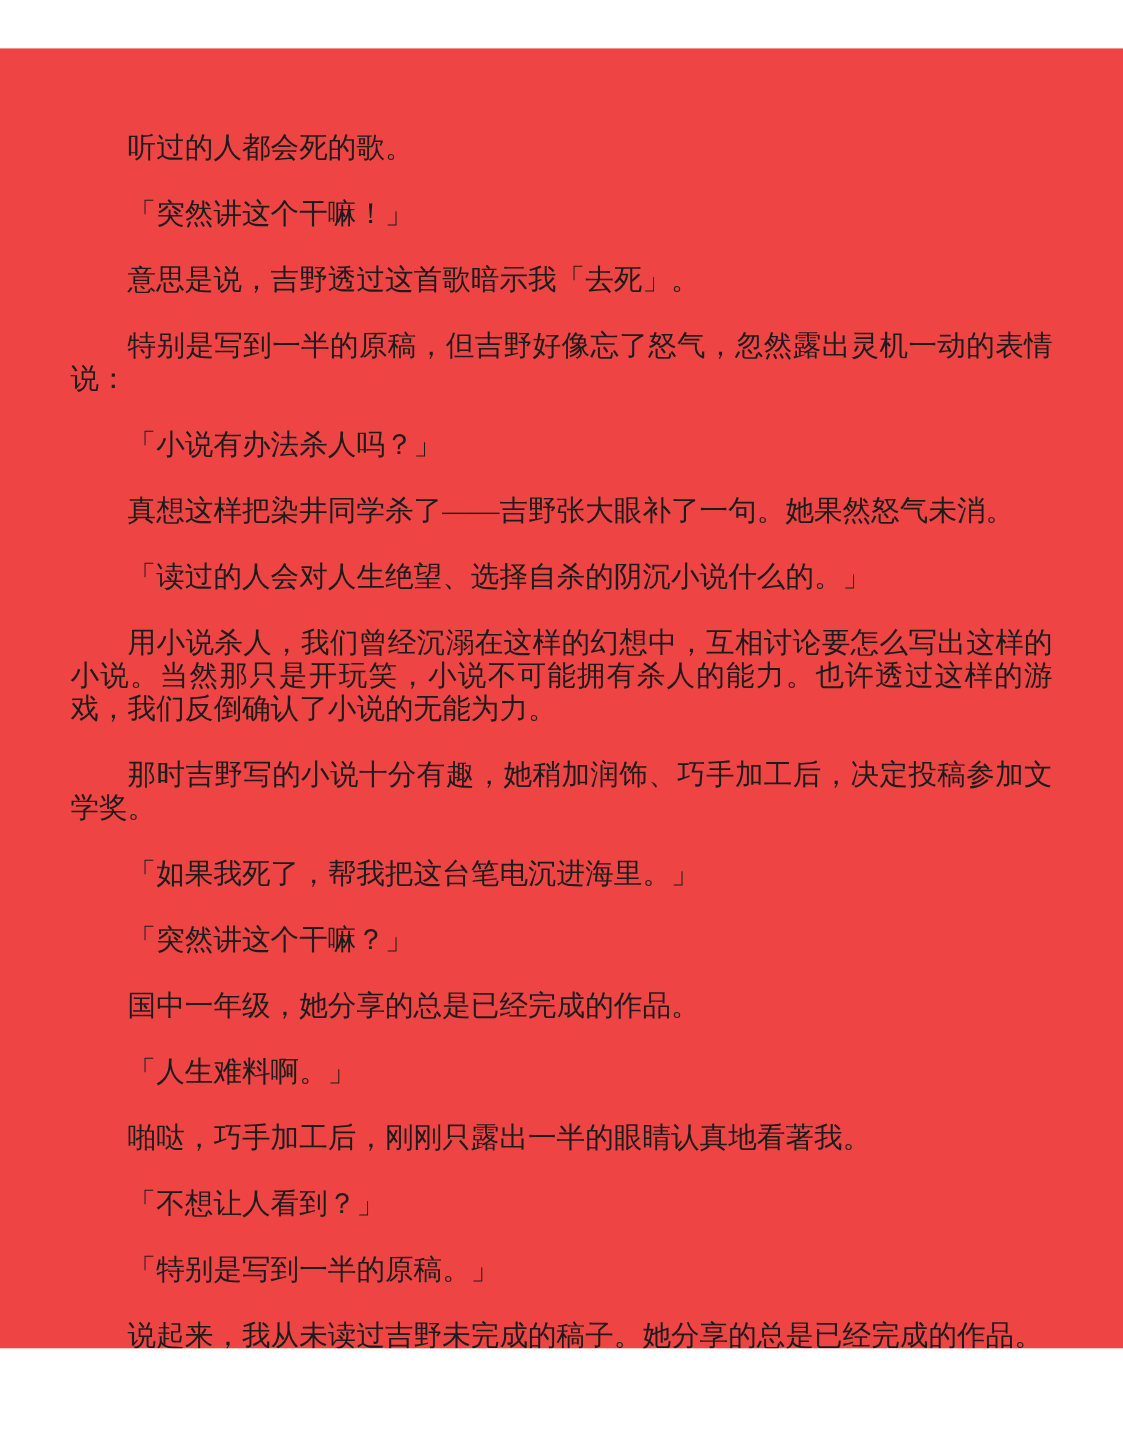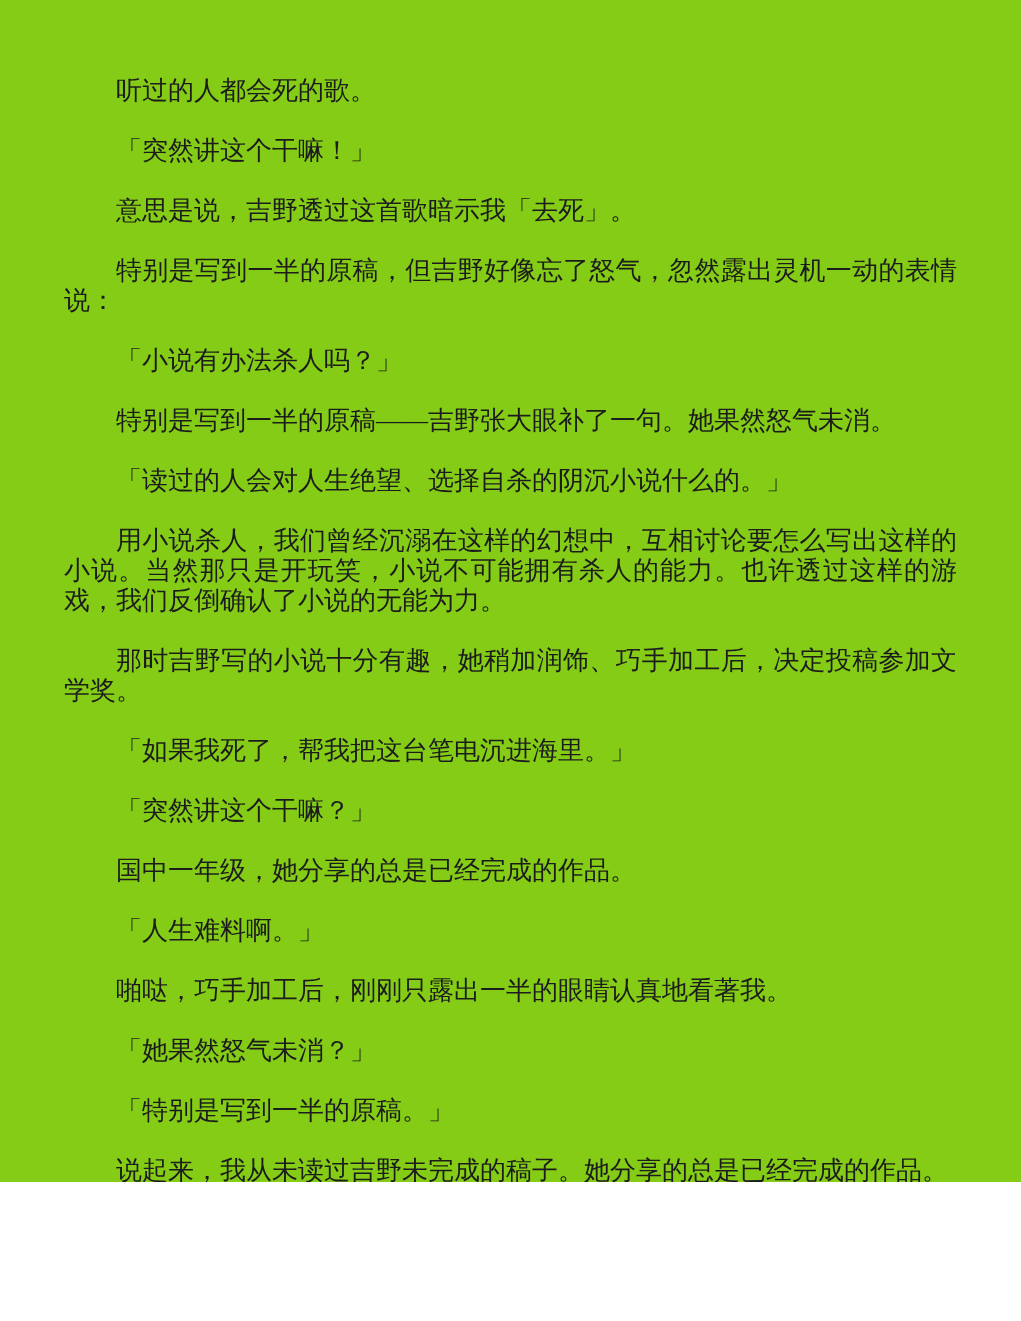--- a/index.html
+++ b/index.html
@@ -4,23 +4,24 @@
 <style>
   html, body {
     margin: 0;
     padding: 0;
     background: #ffffff;
   }
   #page {
     position: relative;
     width: 1021px;
     height: 1182px;
-    background: #84cc16;
+    background: #ef4444;
     overflow: hidden;
     font-family: "Liberation Serif", "DejaVu Serif", serif;
+    margin-top: 44px;
   }
   #text-block {
     position: absolute;
     left: 64px;
     top: 76px;
     width: 893px;
   }
   p.para {
     margin: 0 0 30px 0;
     font-size: 26px;
@@ -50,30 +51,30 @@
 <body>
 
 <div id="page">
 
   <div id="text-block">
     <p class="para">听过的人都会死的歌。</p>
     <p class="para">「突然讲这个干嘛！」</p>
     <p class="para">意思是说，吉野透过这首歌暗示我「去死」。</p>
     <p class="para">特别是写到一半的原稿，但吉野好像忘了怒气，忽然露出灵机一动的表情说：</p>
     <p class="para">「小说有办法杀人吗？」</p>
-    <p class="para">特别是写到一半的原稿——吉野张大眼补了一句。她果然怒气未消。</p>
+    <p class="para">真想这样把染井同学杀了——吉野张大眼补了一句。她果然怒气未消。</p>
     <p class="para">「读过的人会对人生绝望、选择自杀的阴沉小说什么的。」</p>
     <p class="para">用小说杀人，我们曾经沉溺在这样的幻想中，互相讨论要怎么写出这样的小说。当然那只是开玩笑，小说不可能拥有杀人的能力。也许透过这样的游戏，我们反倒确认了小说的无能为力。</p>
     <p class="para">那时吉野写的小说十分有趣，她稍加润饰、巧手加工后，决定投稿参加文学奖。</p>
     <p class="para">「如果我死了，帮我把这台笔电沉进海里。」</p>
     <p class="para">「突然讲这个干嘛？」</p>
     <p class="para">国中一年级，她分享的总是已经完成的作品。</p>
     <p class="para">「人生难料啊。」</p>
     <p class="para">啪哒，巧手加工后，刚刚只露出一半的眼睛认真地看著我。</p>
-    <p class="para">「她果然怒气未消？」</p>
+    <p class="para">「不想让人看到？」</p>
     <p class="para">「特别是写到一半的原稿。」</p>
     <p class="para">说起来，我从未读过吉野未完成的稿子。她分享的总是已经完成的作品。</p>
   </div>
 
   <svg id="watermark" viewBox="0 0 160 150" width="160" height="150" aria-hidden="true">
     <g transform="translate(30,0) rotate(45)">
       <text x="0" y="36" font-size="46" letter-spacing="-3" fill="#ffffff" stroke-width="2.6" stroke="#9a9a9a">DM5</text>
       <g transform="translate(100,46) rotate(15) scale(0.9)">
         <path d="M0,-9 L2.6,-2.8 L8.4,-2.8 L3.7,1.1 L5.2,7.2 L0,3.6 L-5.2,7.2 L-3.7,1.1 L-8.4,-2.8 L-2.6,-2.8 Z" fill="#ffffff" stroke="#9a9a9a" stroke-width="1.6"></path>
       </g>

